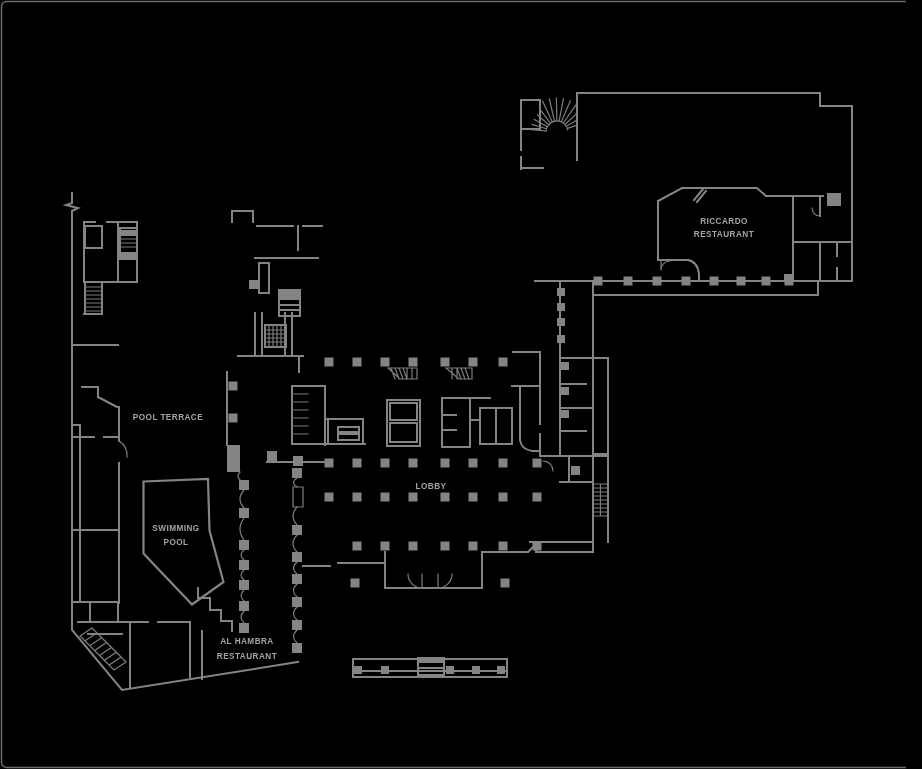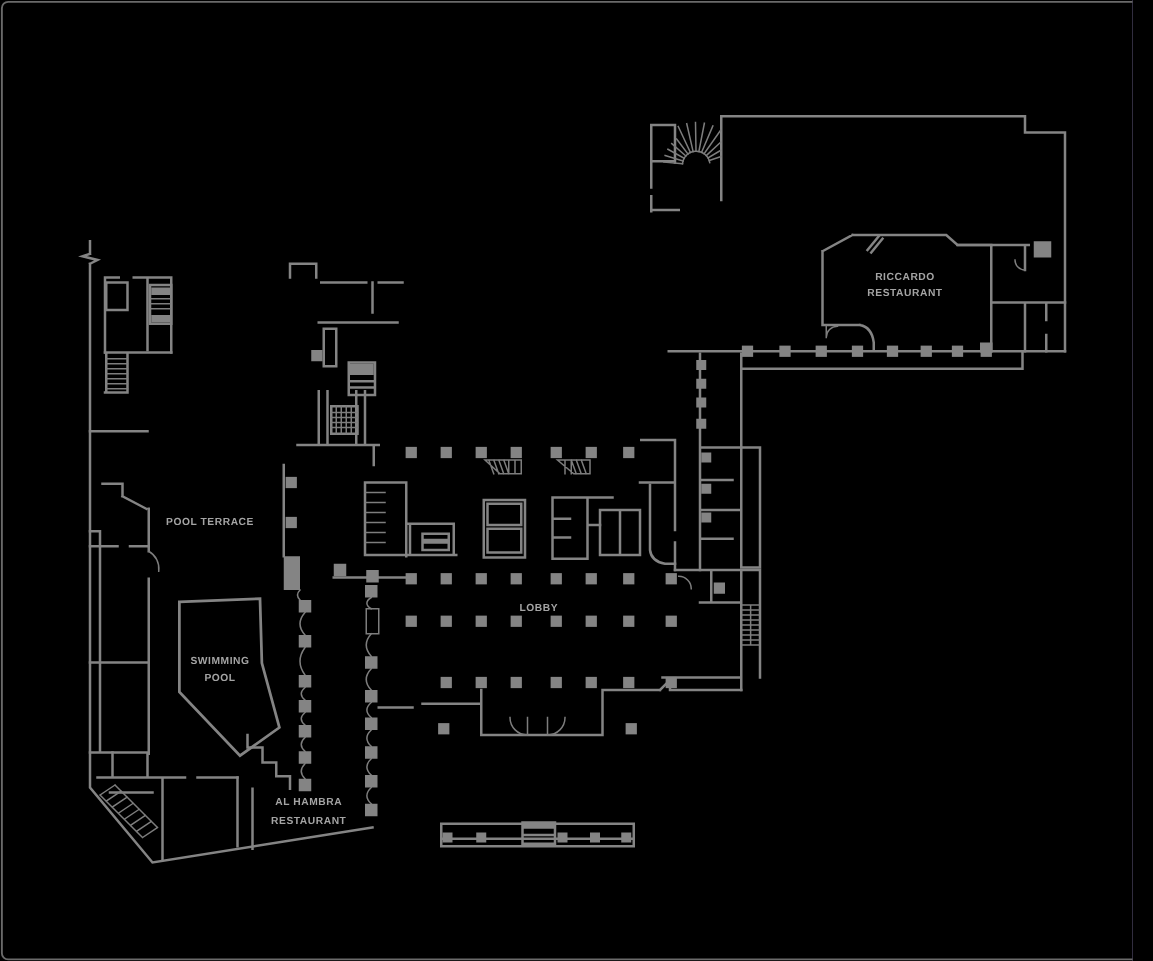--- a/index.html
+++ b/index.html
@@ -1,16 +1,16 @@
 <!DOCTYPE html>
 <html><head>
 <meta charset="utf-8">
 <style>
   html,body{margin:0;padding:0;background:#000;}
-  .stage{position:relative;width:906px;height:769px;background:#c4b5fd;overflow:hidden;}
+  .stage{position:relative;width:906px;height:769px;background:#22c55e;overflow:hidden;}
   svg{display:block;}
   .lbl text{
     font-family:"Liberation Sans", sans-serif;
     font-size:8.2px;
     font-weight:bold;
     letter-spacing:0.45px;
     text-anchor:middle;
   }
   .walls path, .walls rect, .walls line, .walls polyline{vector-effect:none;}
 </style>

